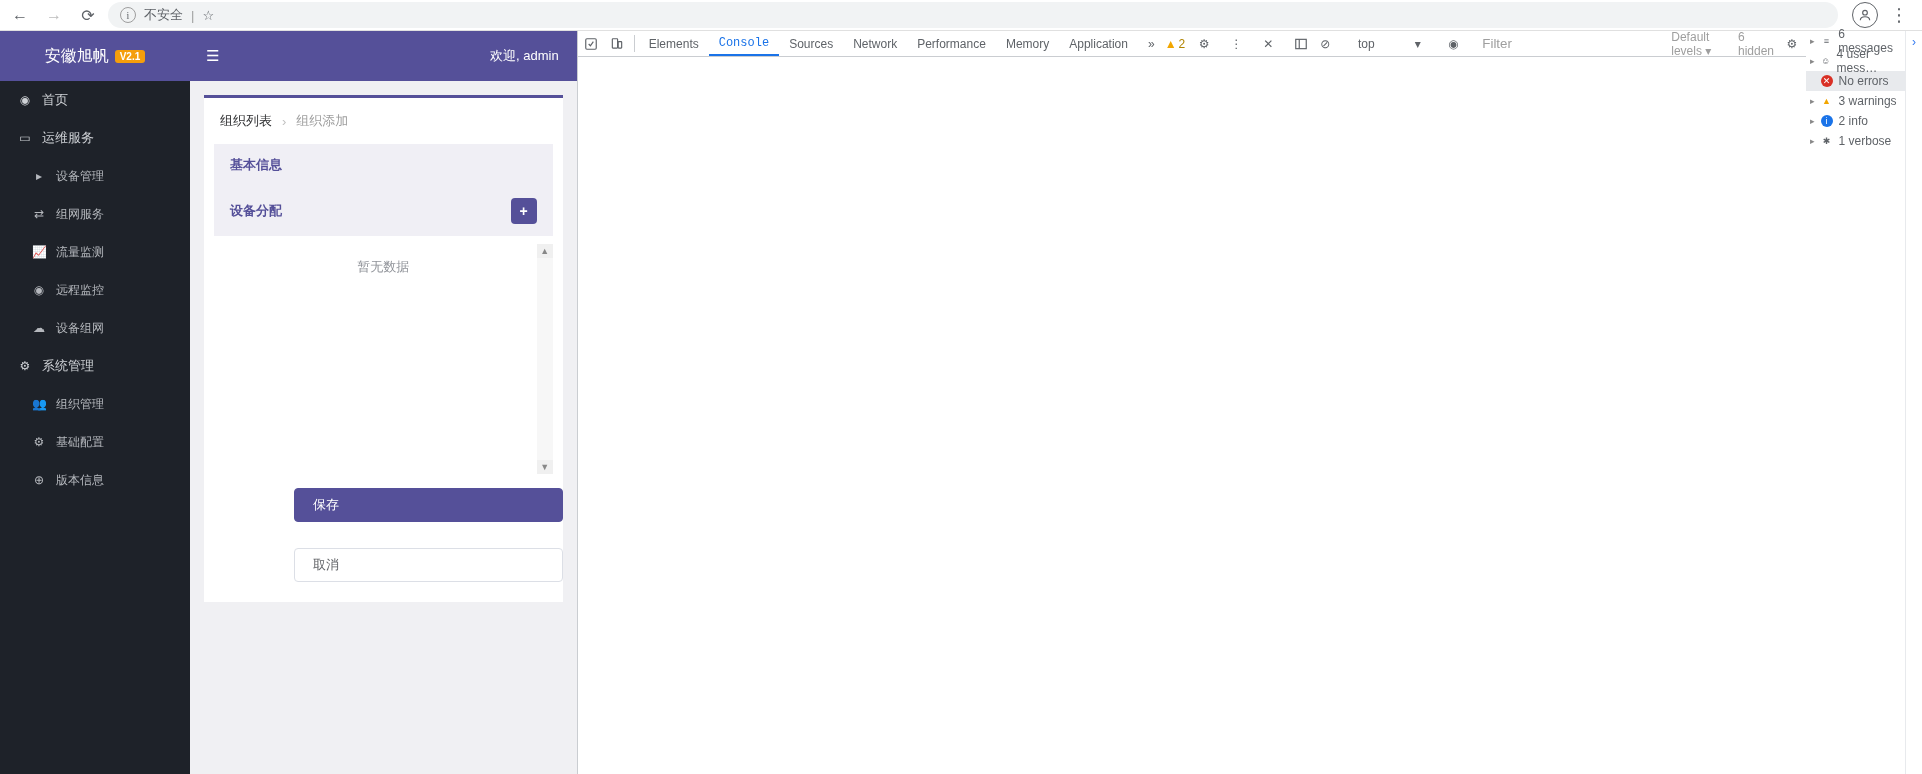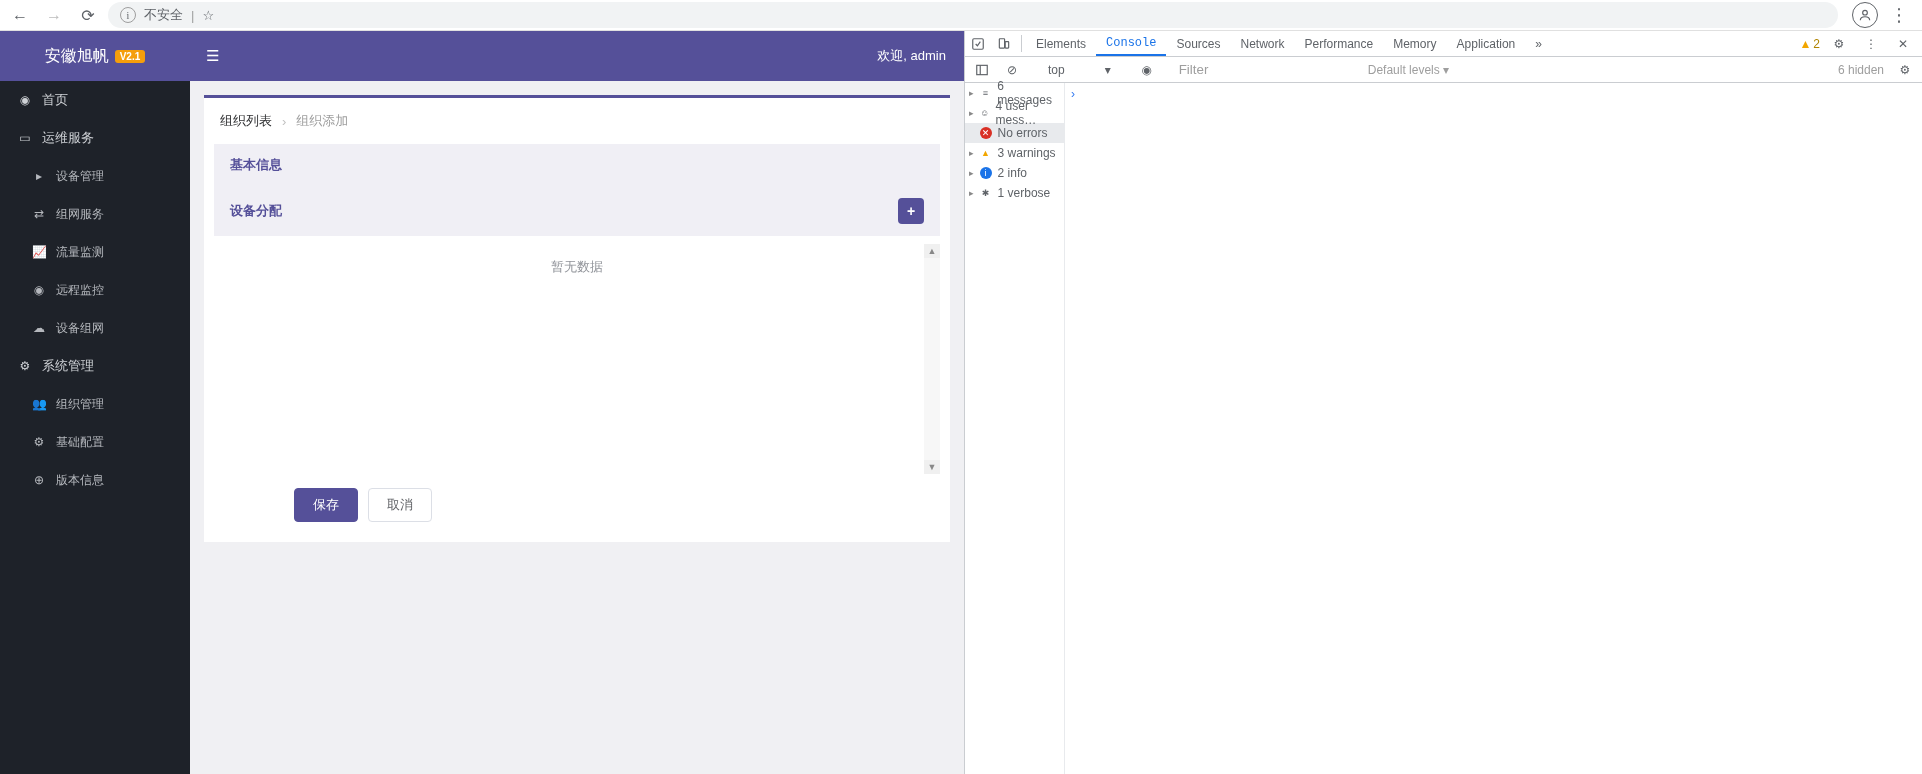--- a/index.html
+++ b/index.html
@@ -48,27 +48,27 @@
 .form-row { display:flex; align-items:center; gap:10px; padding:16px; }
 .form-label { font-size:13px; color:#606266; }
 .req { color:#f56c6c; margin-right:2px; }
 .form-input { width:530px; height:34px; border:1px solid #dcdfe6; border-radius:4px; padding:0 12px; font-size:13px; }
 
 .empty-box { margin:8px 10px 0; height:230px; border:0; position:relative; text-align:center; color:#909399; font-size:13px; padding-top:14px; }
 .scroll-track { position:absolute; right:0; top:0; width:16px; height:100%; background:#f7f7f7; }
 .scroll-thumb-up { position:absolute; top:0; left:0; width:16px; height:14px; background:#f0f0f0; display:flex; align-items:center; justify-content:center; color:#888; font-size:9px; }
 .scroll-thumb-dn { position:absolute; bottom:0; left:0; width:16px; height:14px; background:#f0f0f0; display:flex; align-items:center; justify-content:center; color:#888; font-size:9px; }
 
-.form-actions { padding:14px 0 0 90px; display:flex; gap:10px; }
+.form-actions { padding:14px 0 0 90px; display:flex; gap:10px;flex-direction:column; }
 .btn { height:34px; padding:0 18px; border-radius:4px; font-size:13px; cursor:pointer; display:flex; align-items:center; }
 .btn-primary { background:#555099; color:#fff; border:1px solid #555099; }
-.btn-default { background:#fff; color:#606266; border:1px solid #dcdfe6; }
-
-
-.devtools { flex:1; border-left:1px solid #cacdd1; display:flex; flex-direction:column; background:#fff; font-size:12px; }
+.btn-default { background:#fff; color:#606266; border:1px solid #dcdfe6;margin-top:16px; }
+
+
+.devtools { flex:1; border-left:1px solid #cacdd1; display:flex; flex-direction:row; background:#fff; font-size:12px; }
 .dt-tabs { height:26px; border-bottom:1px solid #cacdd1; display:flex; align-items:stretch; }
 .dt-icon-btn { width:26px; display:flex; align-items:center; justify-content:center; color:#5f6368; cursor:pointer; }
 .dt-sep { width:1px; background:#cacdd1; margin:4px 4px; }
 .dt-tab { padding:0 10px; display:flex; align-items:center; color:#5f6368; cursor:pointer; }
 .dt-tab.active { color:#1a73e8; border-bottom:2px solid #1a73e8;font-family:Liberation Mono, monospace; }
 .dt-tabs-right { margin-left:auto; display:flex; align-items:center; gap:6px; padding-right:6px; }
 .warn-badge { color:#b08400; display:flex; align-items:center; gap:2px; }
 .warn-tri { color:#f2a600; }
 
 .dt-toolbar { height:26px; border-bottom:1px solid #cacdd1; display:flex; align-items:center; padding:0 4px; gap:4px; }

